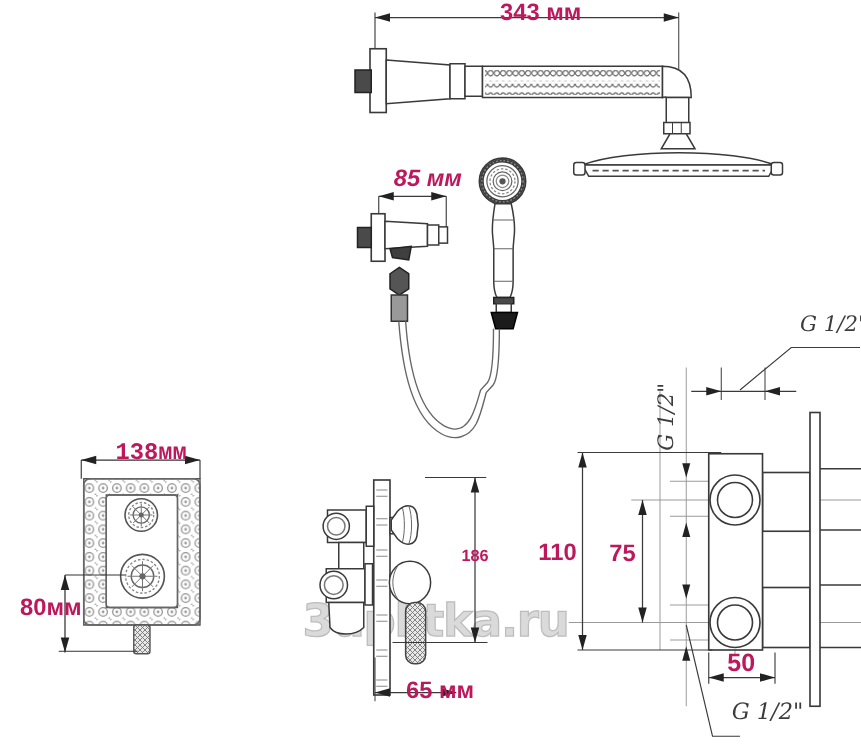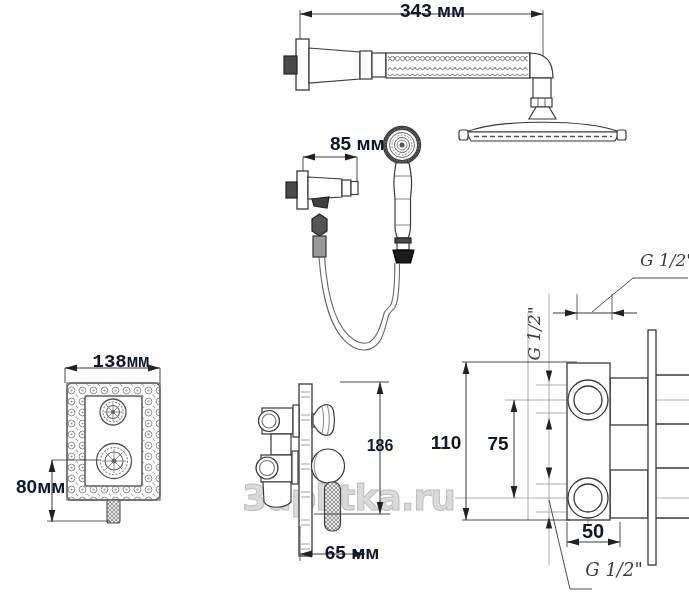--- a/index.html
+++ b/index.html
@@ -1,19 +1,19 @@
 <!DOCTYPE html>
 <html><head>
 <meta charset="utf-8">
 <style>
   html,body{margin:0;padding:0;background:#fff;}
   #stage{position:relative;width:689px;height:596px;background:#ffffff;overflow:hidden;
          font-family:"Liberation Sans", sans-serif;}
   #stage svg{position:absolute;left:0;top:0;}
-  .lbl{position:absolute;color:#0f172a;font-weight:bold;font-size:19px;line-height:1;
+  .lbl{position:absolute;color:#be185d;font-weight:bold;font-size:19px;line-height:1;
        text-align:center;white-space:nowrap;}
   .thread{position:absolute;color:#3c3c3c;font-style:italic;font-weight:normal;
           font-family:"DejaVu Serif", serif;font-size:17px;line-height:1;white-space:nowrap;}
   .rot{transform:rotate(-90deg);transform-origin:center center;}
   #watermark{position:absolute;left:242px;top:477px;font-size:36px;font-weight:bold;
              letter-spacing:-1px;color:#dadada;-webkit-text-stroke:1px #bdbdbd;
              font-family:"DejaVu Sans", sans-serif;z-index:1;}
   .lbl,.thread{z-index:3;}
 </style>
 </head>
@@ -238,24 +238,24 @@
       <path d="M549,500 L570,589 L592,589" stroke-width="0.9"></path>
 
       <polygon points="549,382 545.8,370.5 552.2,370.5" fill="#222" stroke="none"></polygon>
       <polygon points="549,418 545.8,429.5 552.2,429.5" fill="#222" stroke="none"></polygon>
       <polygon points="549,479 545.8,467.5 552.2,467.5" fill="#222" stroke="none"></polygon>
       <polygon points="549,517 545.8,528.5 552.2,528.5" fill="#222" stroke="none"></polygon>
     </g>
   </svg>
 
   <div class="lbl" style="left:400px;top:1px;width:62px;">343 мм</div>
-  <div class="lbl" style="left:330px;top:134px;width:54px;">85 мм</div>
+  <div class="lbl" style="left:315px;top:134px;width:54px;font-style:italic;">85 мм</div>
   <div class="lbl" style="left:90px;top:353px;width:62px;font-family:Liberation Mono, monospace;">138мм</div>
   <div class="lbl" style="left:16px;top:477px;width:46px;">80мм</div>
-  <div class="lbl" style="left:360px;top:438px;width:40px;font-size:16px;">186</div>
+  <div class="lbl" style="left:360px;top:438px;width:40px;font-size:13px;">186</div>
   <div class="lbl" style="left:310px;top:543px;width:62px;margin-left:11px;">65 мм</div>
   <div class="lbl" style="left:428px;top:433px;width:36px;">110</div>
   <div class="lbl" style="left:483px;top:434px;width:30px;">75</div>
   <div class="lbl" style="left:577px;top:521px;width:32px;font-size:20px;">50</div>
 
   <div class="thread" style="left:640px;top:252px;width:50px;text-align:center;">G 1/2"</div>
   <div class="thread rot" style="left:508px;top:326px;width:52px;text-align:center;">G 1/2"</div>
   <div class="thread" style="left:583px;top:561px;width:62px;text-align:center;font-size:18px;">G 1/2"</div>
 
 </div>

